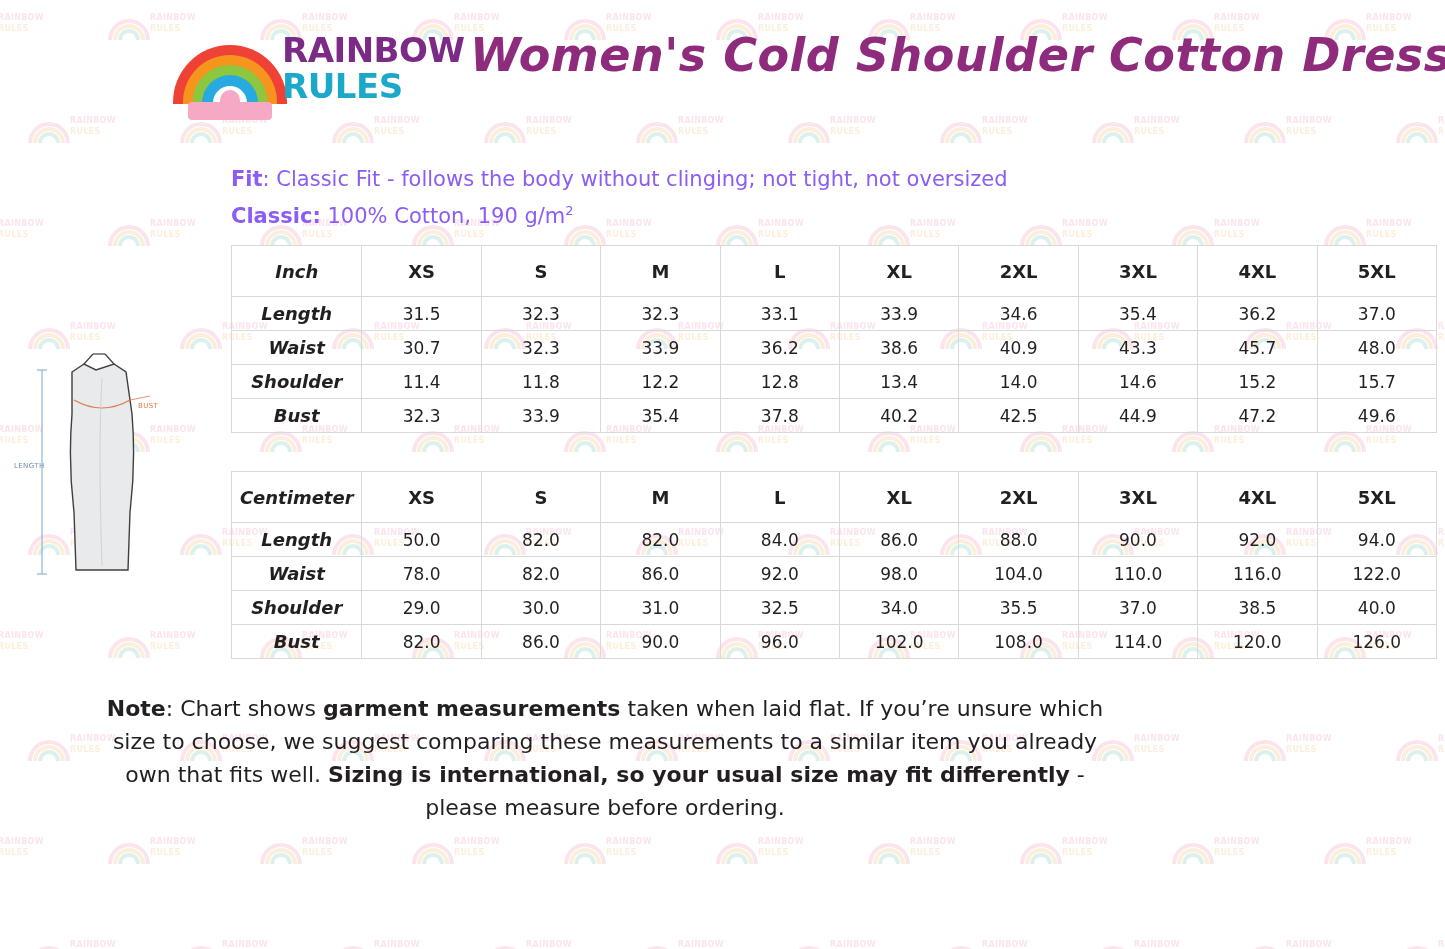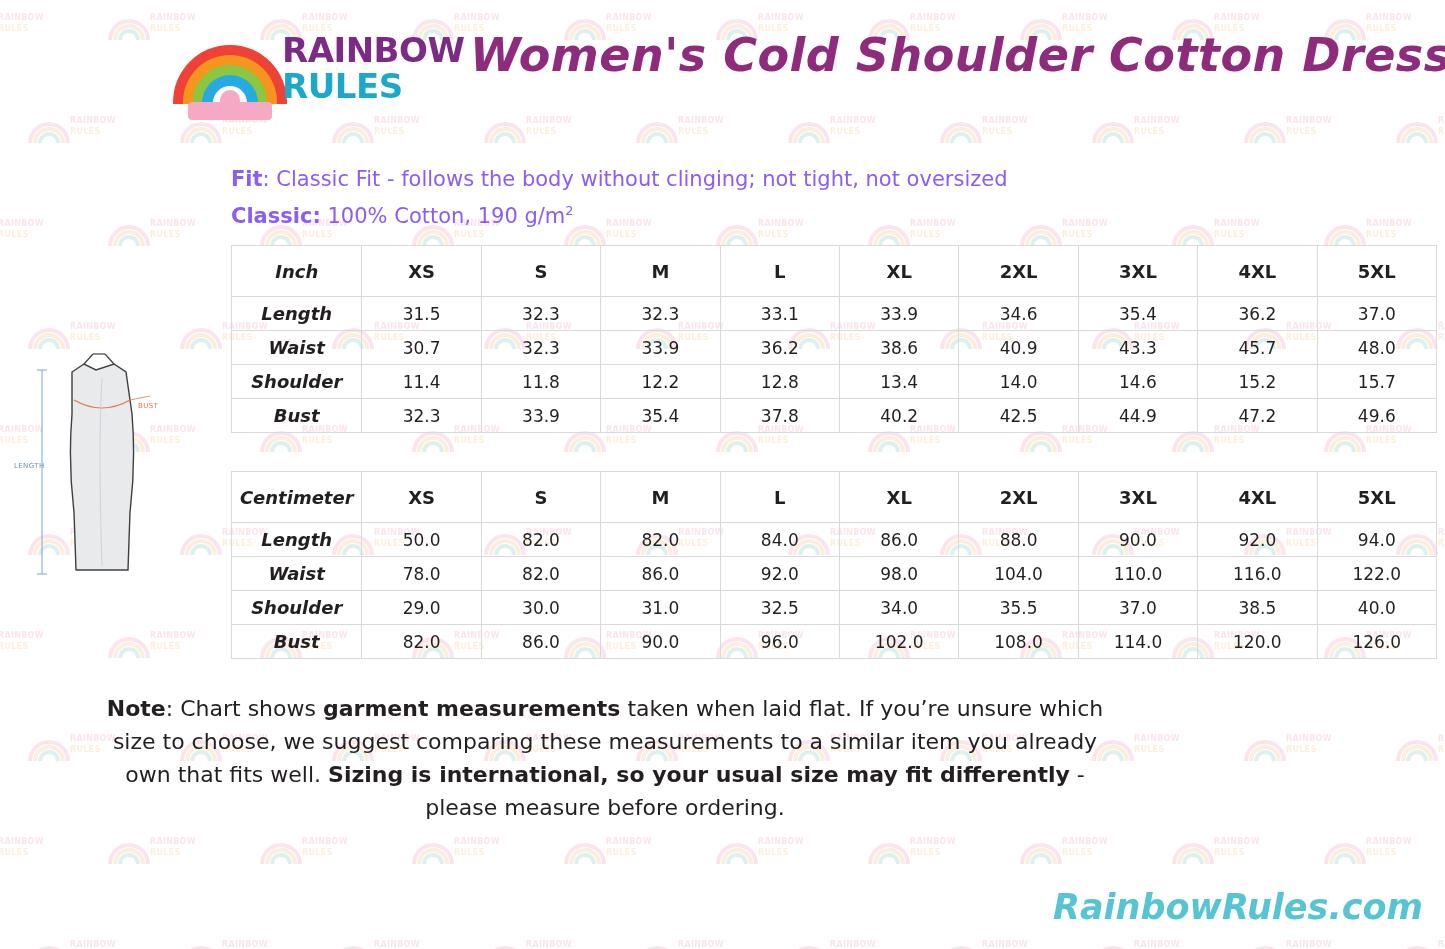--- a/index.html
+++ b/index.html
@@ -1507,15 +1507,14 @@
         <td>126.0</td>
       </tr>
     </tbody>
   </table>
 
   <div class="note">
     <b>Note</b><span>: Chart shows </span><b>garment measurements</b><span> taken when laid flat. If you’re unsure which size to choose, we suggest comparing these measurements to a similar item you already own that fits well. </span><b>Sizing is international, so your usual size may fit differently</b><span> - please measure before ordering.</span>
   </div>
 
 
-  <div class="site">RainbowRules.com</div>
 
 </div>
 
 </body></html>

